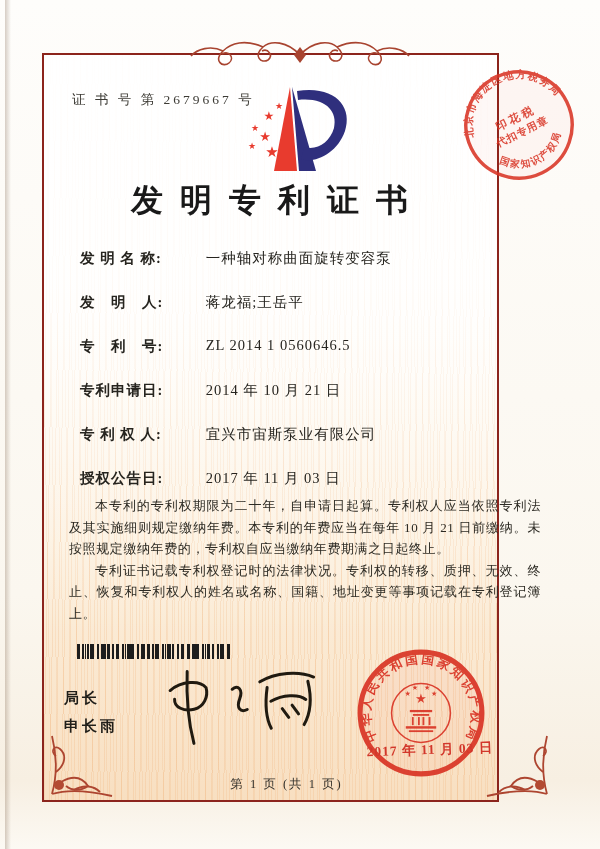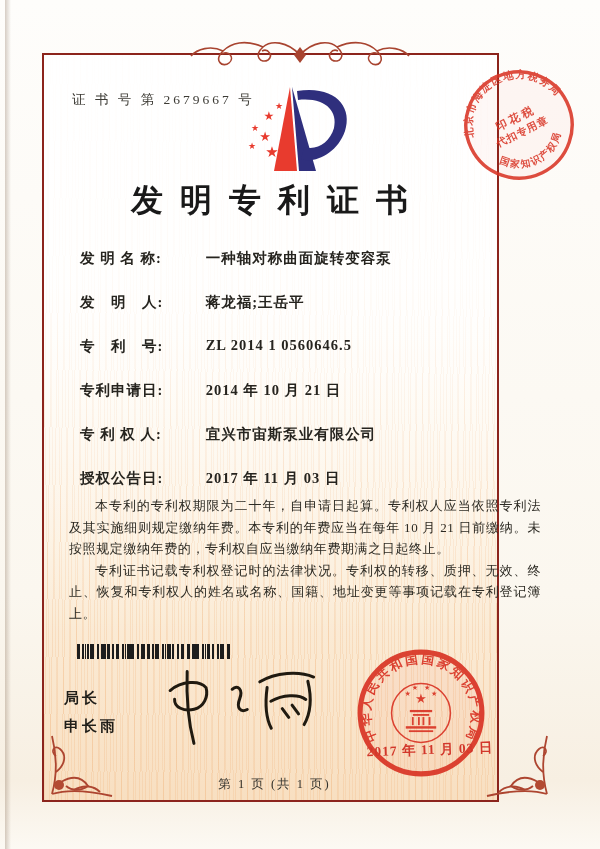--- a/index.html
+++ b/index.html
@@ -41,21 +41,21 @@
     position:absolute; top:124px; left:0; width:100%;
     text-align:center; font-size:32px; font-weight:700; color:#191919;
     letter-spacing:17px; padding-left:15px;
   }
   .fields{ position:absolute; left:36px; top:194px; width:460px; list-style:none; }
   .field-row{ height:24px; margin-bottom:20px; font-size:14.5px; color:#26241f; }
   .field-label{
     display:inline-block; width:122px; font-weight:700; letter-spacing:1px;
     white-space:pre; vertical-align:top;
   }
-  .field-value{ font-weight:700; letter-spacing:1px;margin-top:44px; }
+  .field-value{ font-weight:400; letter-spacing:1px;margin-top:44px; }
   .body-text{ position:absolute; left:25px; top:440px; width:472px; color:#2c2a23; }
   .body-text p{
     font-size:13px; line-height:21.5px; text-indent:2em; letter-spacing:.6px;
     text-align:justify;
   }
   .barcode{
     position:absolute; left:33px; top:589px; width:153px; height:15px;
     background:
       repeating-linear-gradient(90deg,#1d1d1d 0 2px,rgba(0,0,0,0) 2px 5px),
       repeating-linear-gradient(90deg,#1d1d1d 0 1px,rgba(0,0,0,0) 1px 8px),
@@ -64,21 +64,21 @@
   .signatory{ position:absolute; left:20px; top:629px; }
   .signatory div{ font-size:15px; font-weight:700; letter-spacing:3px; line-height:28px; color:#211f1a;}
   .signature-svg{ position:absolute; left:105px; top:604px; width:178px; height:92px; }
   .office-seal{ position:absolute; left:309px; top:590px; width:136px; height:136px; opacity:.92; }
   .seal-date{
     position:absolute; left:298px; top:686px; width:176px; text-align:center;
     font-size:13.5px; font-weight:700; letter-spacing:1px; color:#d2372b;
     transform:rotate(-2deg);
   }
   .page-footer{
-    position:absolute; left:4px; top:721px; width:100%; text-align:center;
+    position:absolute; left:16px; top:721px; width:100%; text-align:center;
     font-size:12.5px; letter-spacing:2px; color:#33312b;
   }
   .tax-seal{
     position:absolute; left:460px; top:66px; width:118px; height:118px;
     transform:rotate(-26deg); opacity:.88;
   }
   .top-ornament{ position:absolute; left:175px; top:37px; width:250px; height:36px; }
   .corner-flourish{ position:absolute; width:72px; height:72px; }
   .corner-bl{ left:45px; top:726px; }
 </style>

